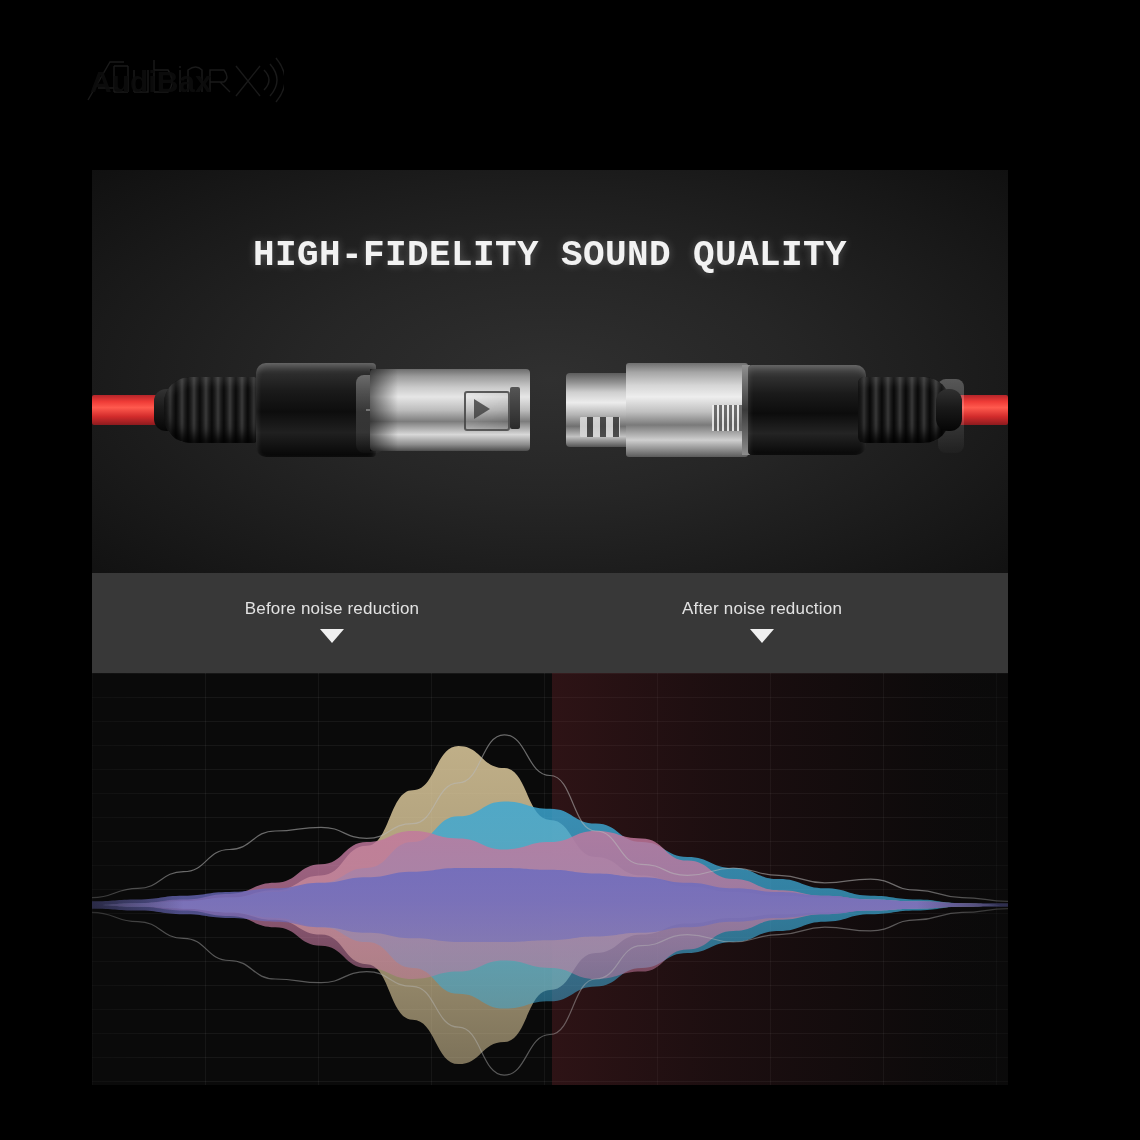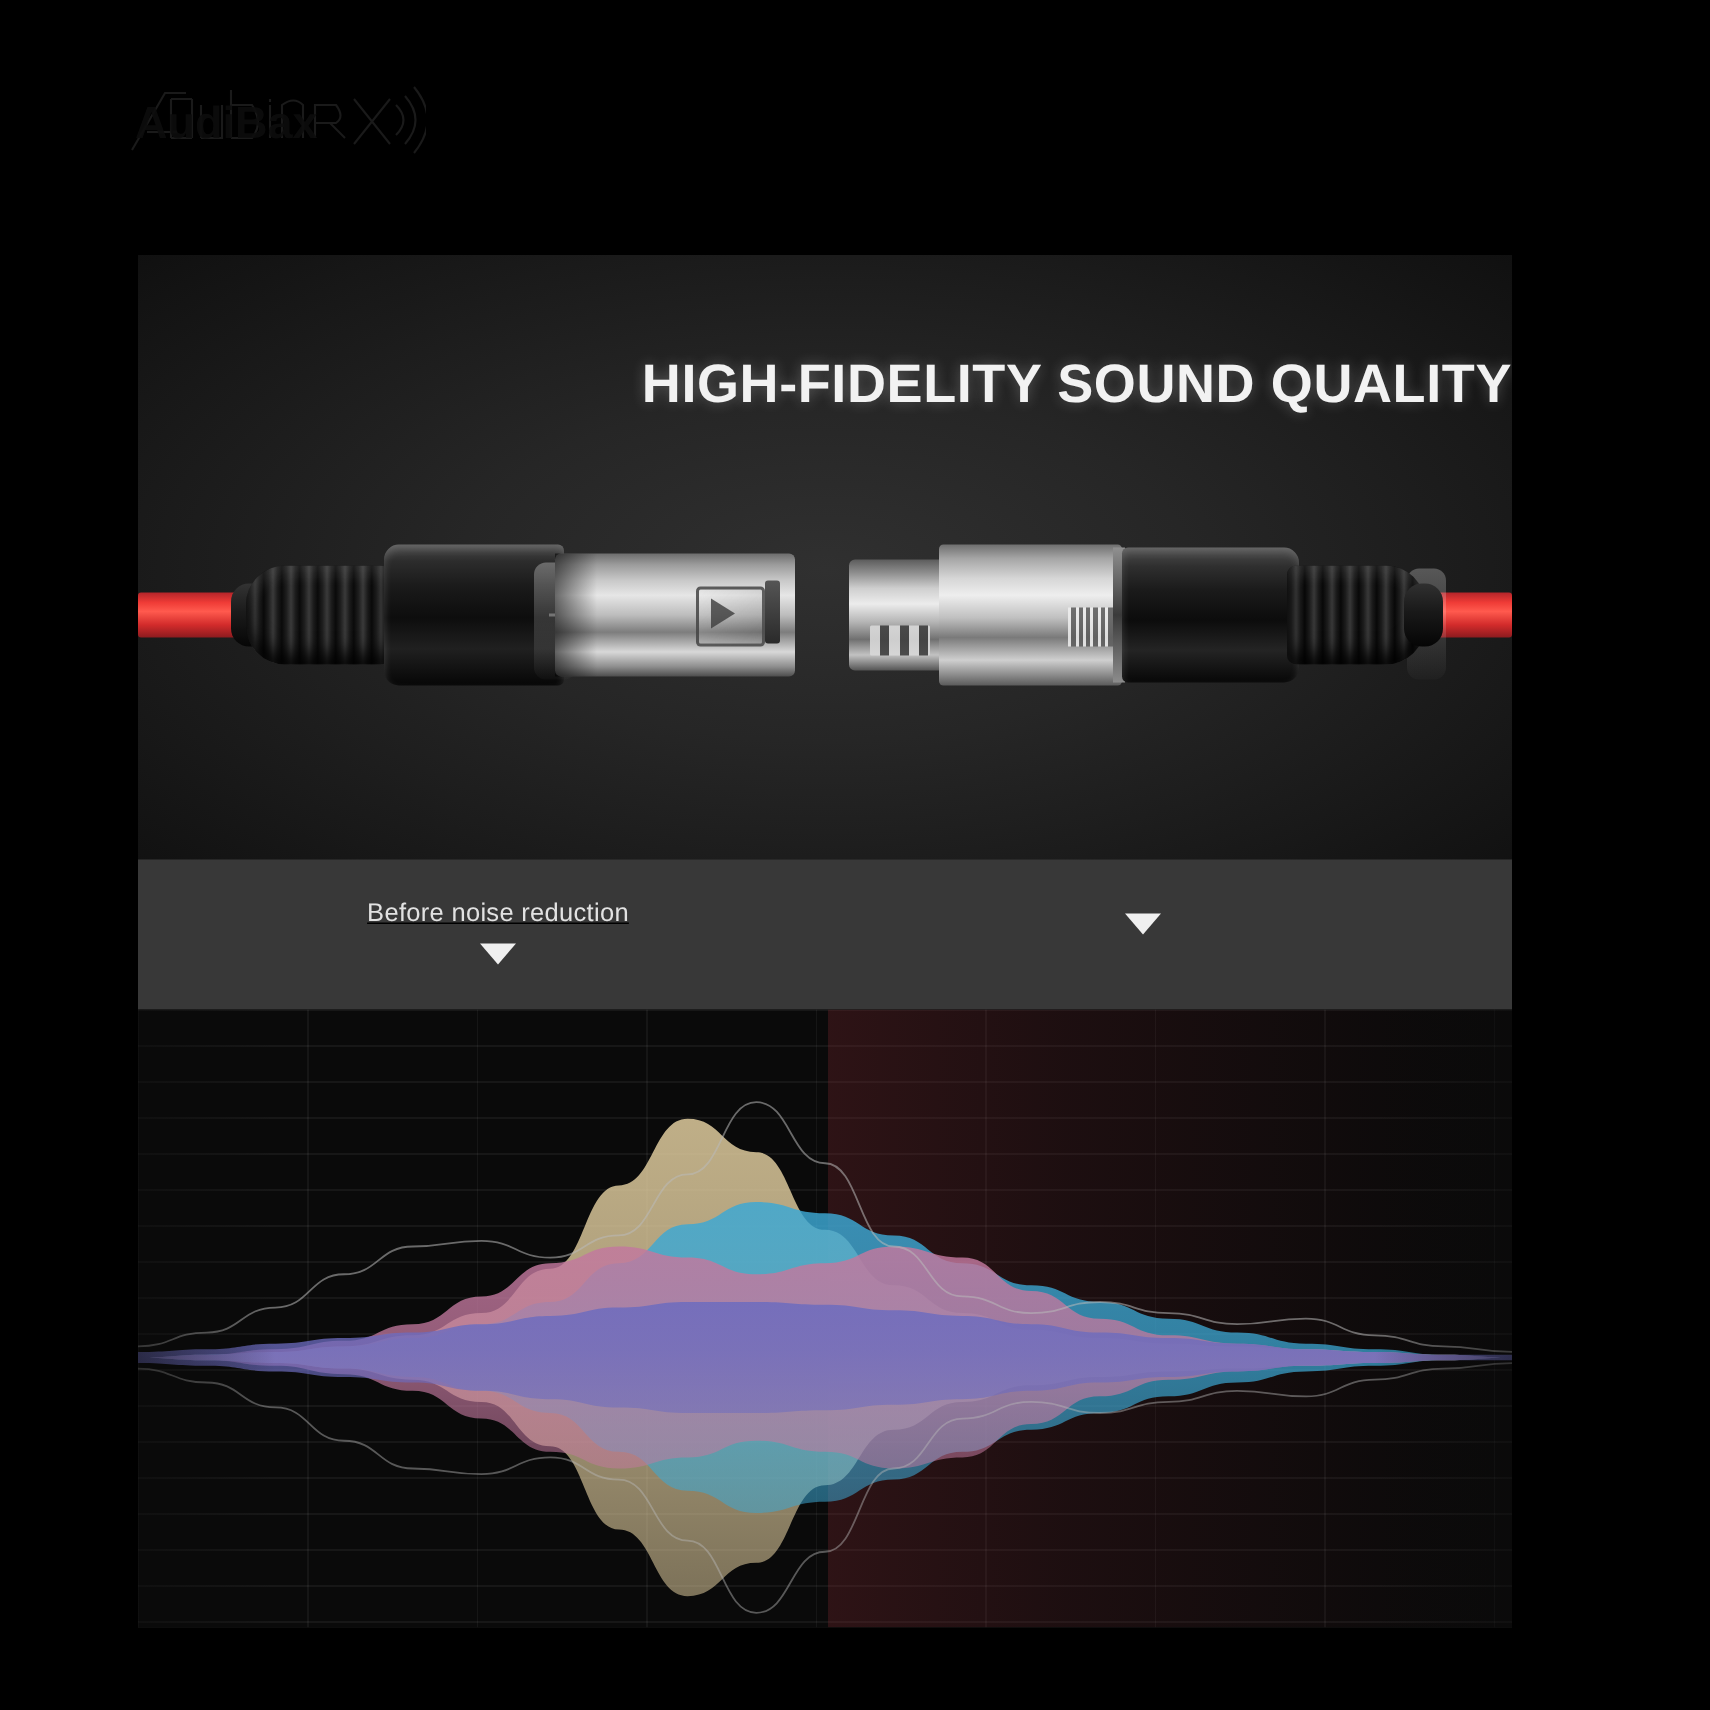--- a/index.html
+++ b/index.html
@@ -18,24 +18,24 @@
 
   
   #top-rule{position:absolute;left:260px;top:0;right:0;height:2px;
             background:linear-gradient(to right,#8e8e8e 0%,#b9b9b9 30%,#8f8f8f 100%);}
 
   
   #hero{position:absolute;left:0;top:0;width:916px;height:403px;
         background:
           radial-gradient(ellipse 70% 75% at 50% 52%,#303030 0%,#262626 38%,#1a1a1a 72%,#101010 100%),
           #151515;}
-  #hero-title{position:absolute;left:0;top:65px;width:100%;text-align:right;
+  #hero-title{position:absolute;left:0;top:65px;width:100%;text-align:center;
               color:#f2f2f2;font-size:36px;font-weight:bold;letter-spacing:.4px;
               text-shadow:0 0 9px rgba(255,255,255,.25);
-              font-family:Liberation Sans, sans-serif;}
+              font-family:Liberation Mono, monospace;}
 
   
   #connectors{position:absolute;left:0;top:175px;width:916px;height:130px;}
 
   
   .cable{position:absolute;height:30px;top:50px;
          background:linear-gradient(to bottom,#b4252a 0%,#ef3b36 22%,#ff5a4e 42%,#d22b2b 72%,#8d1b1f 100%);
          border-radius:2px;}
   #cable-left{left:0;width:96px;}
   #cable-right{right:0;width:96px;}
@@ -129,21 +129,21 @@
      border-radius:12px;}
 
   
   #caption-band{position:absolute;left:0;top:403px;width:916px;height:100px;
                 background:#383838;}
   .caption{position:absolute;top:26px;text-align:center;width:300px;}
   .caption-text{color:#e2e2e2;font-size:17px;letter-spacing:.2px;}
   .caption-arrow{margin:10px auto 0;width:0;height:0;
      border-left:12px solid transparent;border-right:12px solid transparent;
      border-top:14px solid #f0f0f0;}
-  #caption-before{left:90px;text-decoration:underline;}
+  #caption-before{left:90px;}
   #caption-after{left:520px;}
 
   
   #spectrum{position:absolute;left:0;top:503px;width:916px;height:412px;
             background:#0a0a0a;overflow:hidden;}
   #grid{position:absolute;inset:0;
      background-image:
        repeating-linear-gradient(to bottom,rgba(255,255,255,.055) 0px,rgba(255,255,255,.055) 1px,transparent 1px,transparent 24px),
        repeating-linear-gradient(to right,rgba(255,255,255,.050) 0px,rgba(255,255,255,.050) 1px,transparent 1px,transparent 113px);}
   #red-wash{position:absolute;left:460px;top:0;width:456px;height:412px;
@@ -220,20 +220,21 @@
 
       </div>
     </div>
 
     <div id="caption-band">
       <div class="caption" id="caption-before">
         <div class="caption-text">Before noise reduction</div>
         <div class="caption-arrow"></div>
       </div>
       <div class="caption" id="caption-after">
+        <div class="caption-text">After noise reduction</div>
         <div class="caption-arrow"></div>
       </div>
     </div>
 
     <div id="spectrum">
       <div id="grid"></div>
       <div id="red-wash"></div>
       <svg id="wave-svg" viewBox="0 0 916 412" preserveAspectRatio="none">
           <defs>
             <linearGradient id="grad-0" x1="0" y1="0" x2="0" y2="1">

